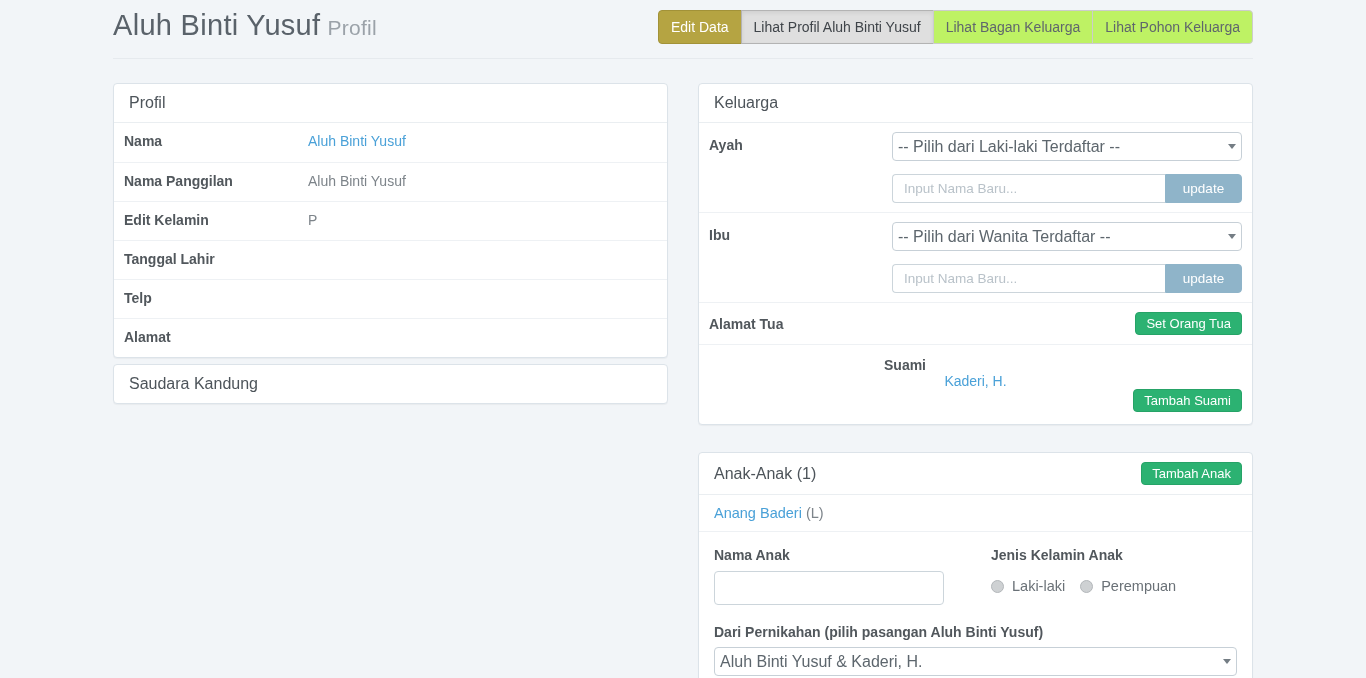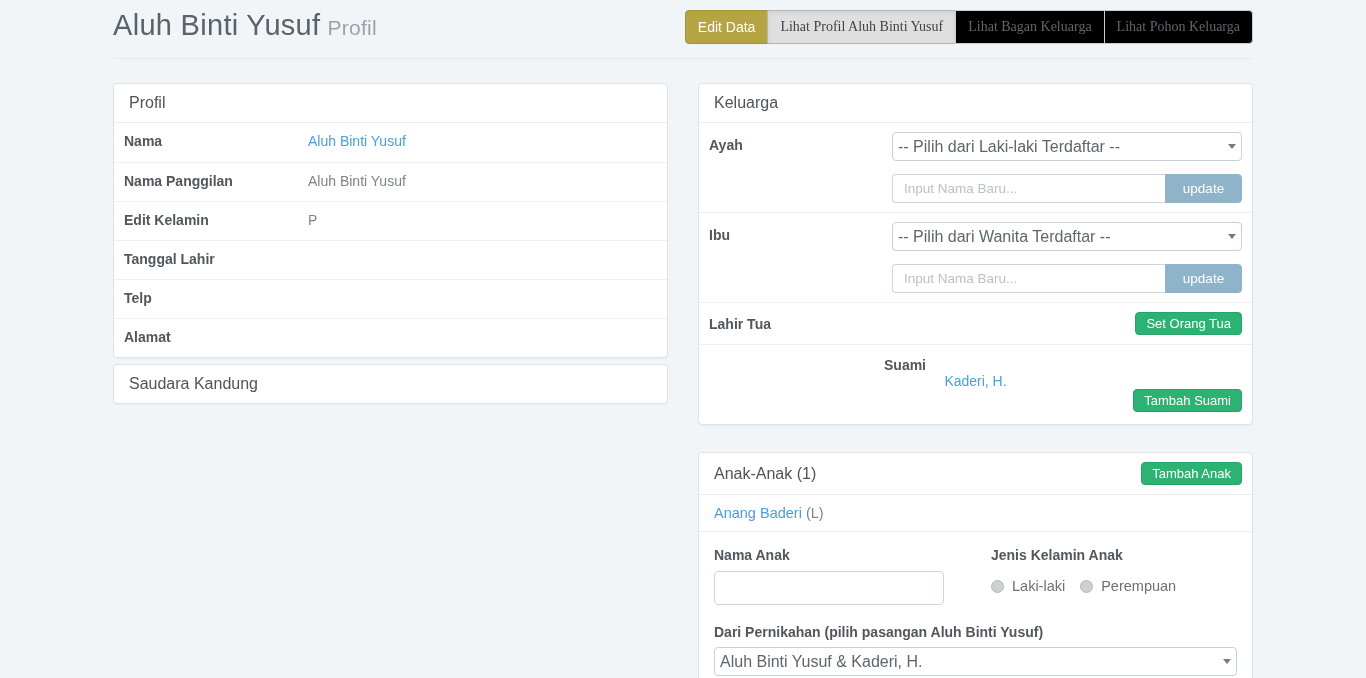--- a/index.html
+++ b/index.html
@@ -18,25 +18,25 @@
     border-bottom: 1px solid #e6eaee;
   }
   .page-title { font-size: 29px; font-weight: 400; color: #5a626a; letter-spacing: .3px; line-height: 40px; }
   .page-title .subtitle { font-size: 21px; color: #9ba2a9; margin-left: 7px; font-weight: 400; }
 
   .btn-group { display: flex; margin-top: 5px; }
   .btn {
     font-family: inherit;
     font-size: 14px; line-height: 20px;
     padding: 6px 12px;
-    background: #000000; color: #5f666c;
+    background: #bef264; color: #5f666c;
     border: 1px solid #ccc;
     cursor: pointer; white-space: nowrap;
   }
-  .btn + .btn { margin-left: -1px; font-family: Liberation Serif, serif; }
+  .btn + .btn { margin-left: -1px; }
   .btn-group .btn:first-child { border-radius: 4px 0 0 4px; }
   .btn-group .btn:last-child  { border-radius: 0 4px 4px 0; }
   .btn-olive { background: #b5a442; border-color: #a29238; color: #fff; }
   .btn-gray-active { background: #dfdfdf; border-color: #b3b3b3; color: #3f4449; box-shadow: inset 0 2px 4px rgba(0,0,0,.07); }
 
   
   .content { display: flex; gap: 30px; margin-top: 24px; }
   .col { width: 555px; flex: none; }
 
   .panel {
@@ -223,21 +223,21 @@
               <span class="caret"></span>
             </div>
             <div class="input-group">
               <input type="text" placeholder="Input Nama Baru..." style="">
               <button class="btn-update">update</button>
             </div>
           </div>
         </div>
 
         <div class="krow center">
-          <div class="klabel">Lahir Tua</div>
+          <div class="klabel">Alamat Tua</div>
           <button class="btn-green-sm push-right">Set Orang Tua</button>
         </div>
 
         <div class="krow center suami">
           <div class="klabel">Suami</div>
           <a class="link">Kaderi, H.</a>
           <button class="btn-green-sm push-right">Tambah Suami</button>
         </div>
       </div>
 

